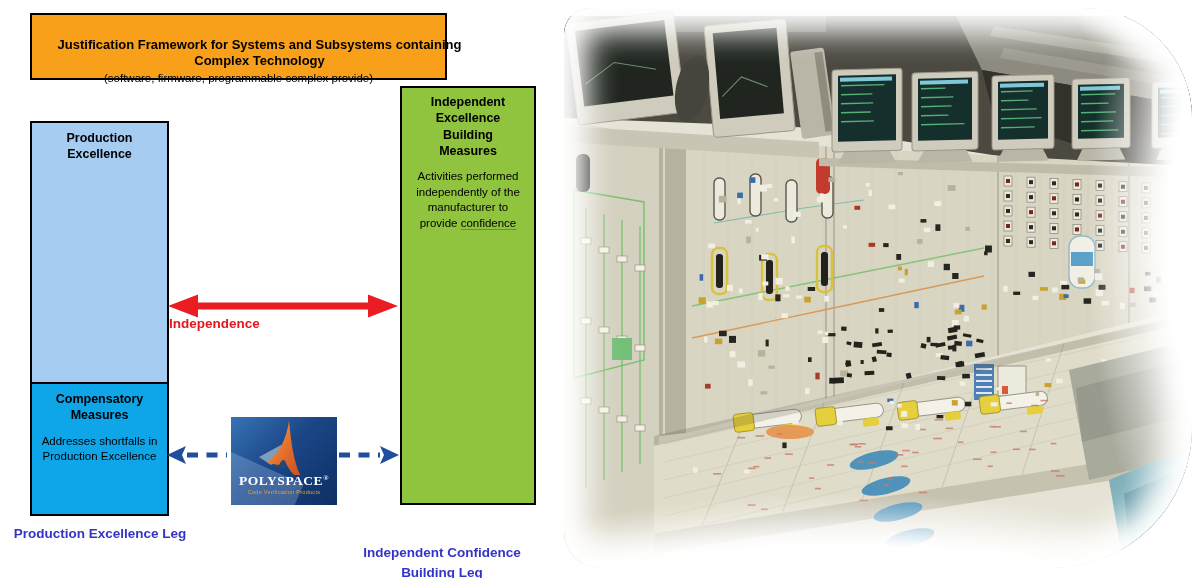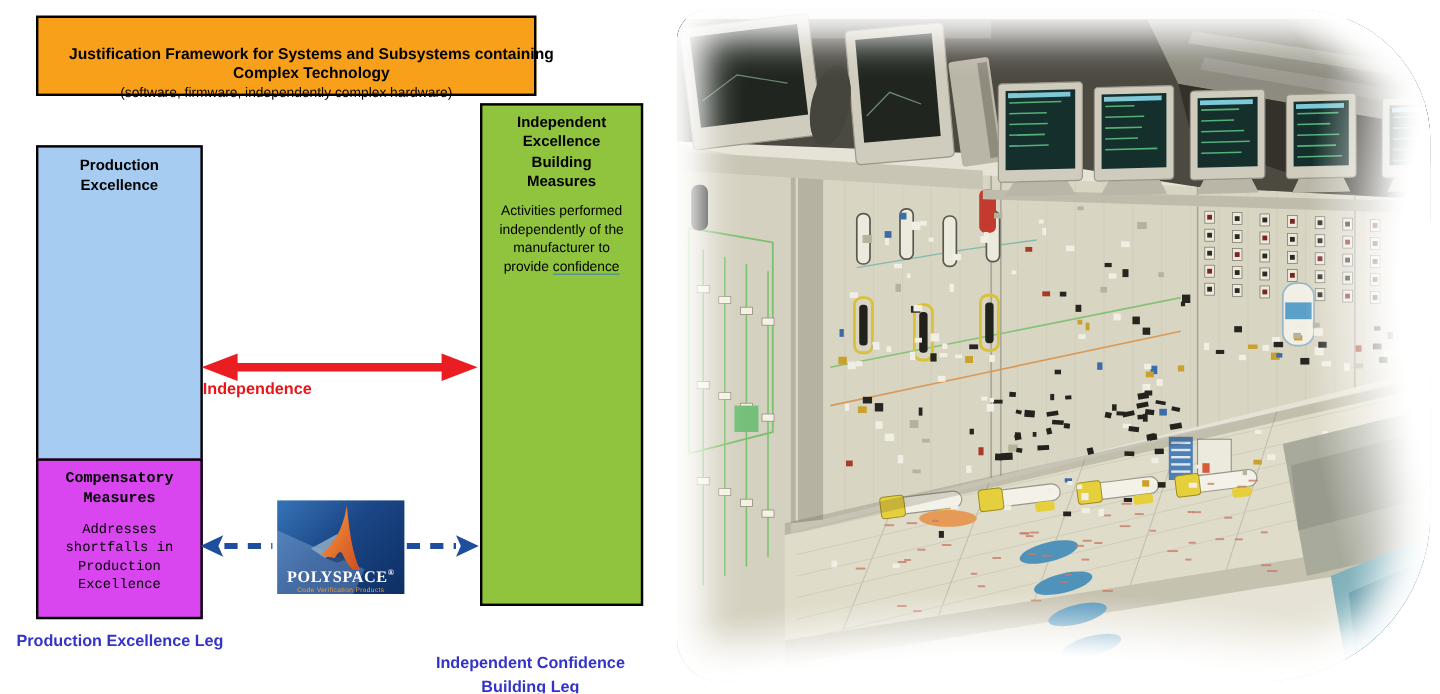--- a/index.html
+++ b/index.html
@@ -21,21 +21,21 @@
   .u-link{text-decoration:underline;text-decoration-color:#4a8ca5;text-underline-offset:2px;cursor:pointer;}
   .arrow-layer{position:absolute;left:0;top:0;width:560px;height:578px;pointer-events:none;}
   .independence-label{position:absolute;left:169px;top:316px;width:229px;text-align:left;
     font-weight:bold;font-size:13.5px;}
   .leg-label{position:absolute;top:524px;width:200px;text-align:center;font-weight:bold;
     font-size:13.5px;line-height:1.45;}
   .leg-left{left:0px;}
   .leg-right{left:342px;margin-top:19px;}
 
   
-  .polyspace{position:absolute;left:231px;top:417px;width:106px;height:78px;
+  .polyspace{position:absolute;left:231px;top:417px;width:106px;height:88px;
     background:linear-gradient(135deg,#3674b6 0%,#1b4687 45%,#0d2f63 100%);
     overflow:hidden;}
   .polyspace .band{position:absolute;left:-18px;bottom:-30px;width:80px;height:70px;
     background:rgba(180,210,240,.28);transform:rotate(24deg);}
   .ps-flame{position:absolute;left:0;top:0;width:106px;height:58px;}
   .ps-brand{position:absolute;left:0;top:56px;width:106px;text-align:center;color:#fff;
     font-family:"Liberation Serif", serif;font-size:13.5px;letter-spacing:.5px;font-weight:bold;}
   .ps-brand sup{font-size:7px;}
   .ps-tag{position:absolute;left:0;top:72px;width:106px;text-align:center;color:#e8a03c;
     font-size:5.5px;letter-spacing:.3px;}
@@ -55,28 +55,28 @@
 </style>
 </head>
 <body>
 
 <div class="stage">
 
   <div class="diagram">
 
     <div class="fw-box hdr" style="background:#F9A01B;">
       <div class="hdr-title">Justification Framework for Systems and Subsystems containing Complex Technology</div>
-      <div class="hdr-sub">(software, firmware, independently complex hardware)</div>
+      <div class="hdr-sub">(software, firmware, programmable complex provide)</div>
     </div>
 
     <div class="fw-box pe-box" style="background:#A6CCF1;margin-top:35px;">
       <div class="box-title">Production Excellence</div>
     </div>
 
-    <div class="fw-box cm-box" style="background:#d946ef;font-family:Liberation Mono, monospace;">
+    <div class="fw-box cm-box" style="background:#0ea5e9;">
       <div class="box-title">Compensatory Measures</div>
       <div class="box-body">Addresses shortfalls in Production Excellence</div>
     </div>
 
     <div class="fw-box icbm-box" style="background:#90C33E;">
       <div class="box-title">Independent Excellence Building Measures</div>
       <div class="box-body">
         <span>Activities performed independently of the manufacturer to provide</span>
         <span class="u-link">confidence</span>
       </div>

